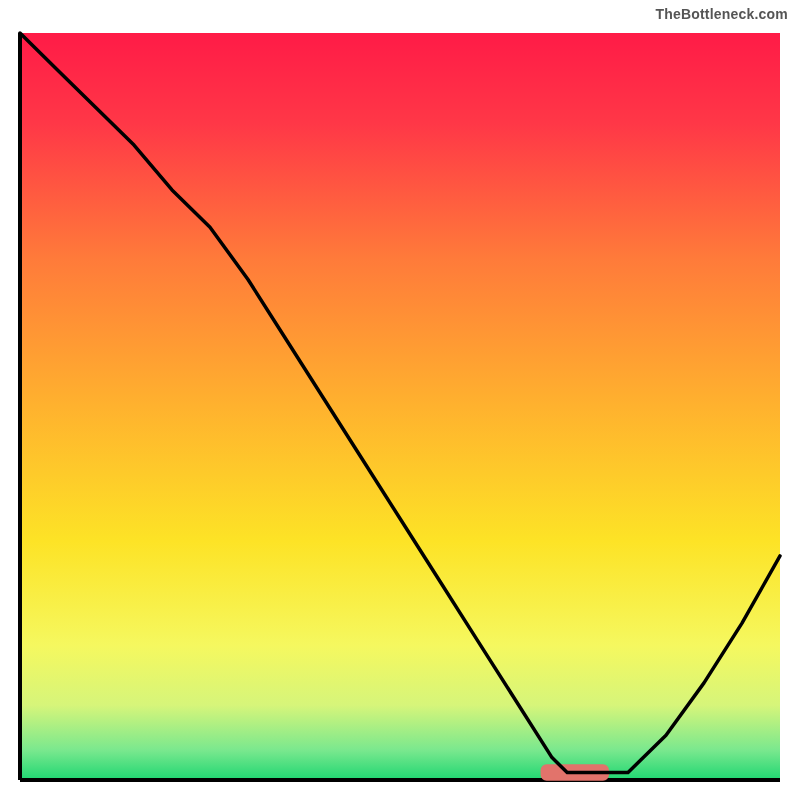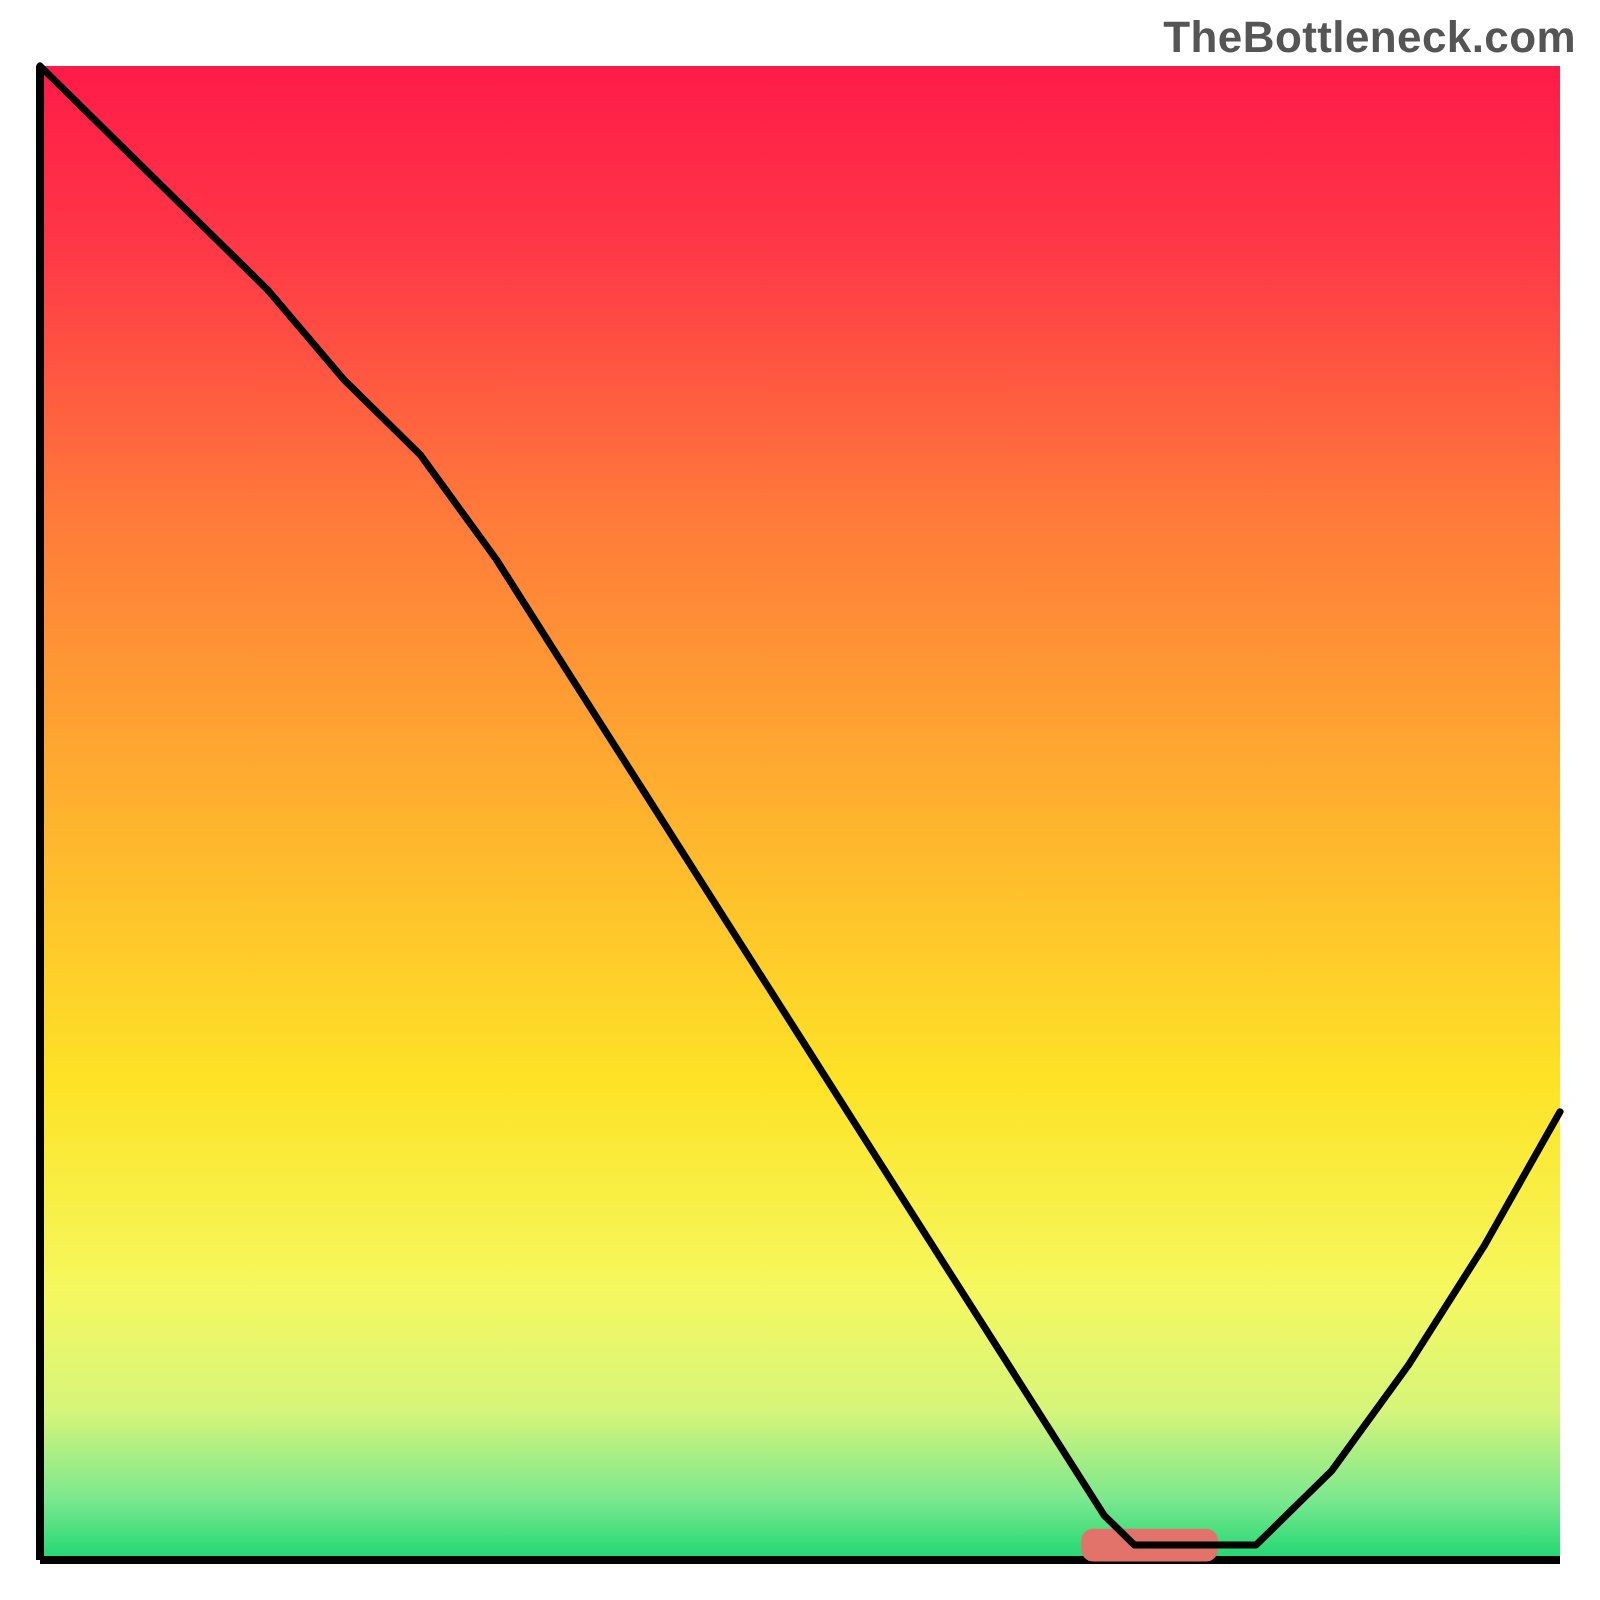--- a/index.html
+++ b/index.html
@@ -12,21 +12,21 @@
   }
   .container {
     position: relative;
     width: 800px;
     height: 800px;
   }
   .watermark {
     position: absolute;
     top: 6px;
     right: 12px;
-    font-size: 22px;
+    font-size: 14px;
     font-weight: 600;
     color: #555;
     letter-spacing: 0.2px;
   }
   svg {
     display: block;
   }
 </style>
 </head>
 <body>

